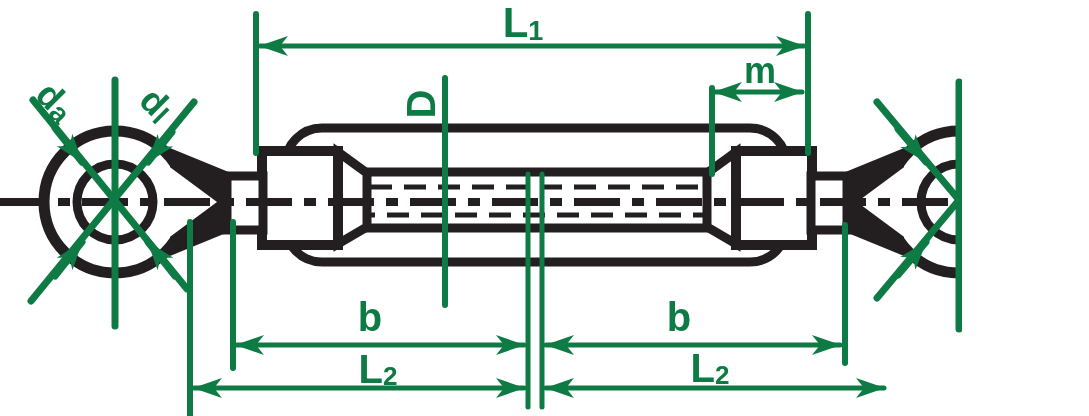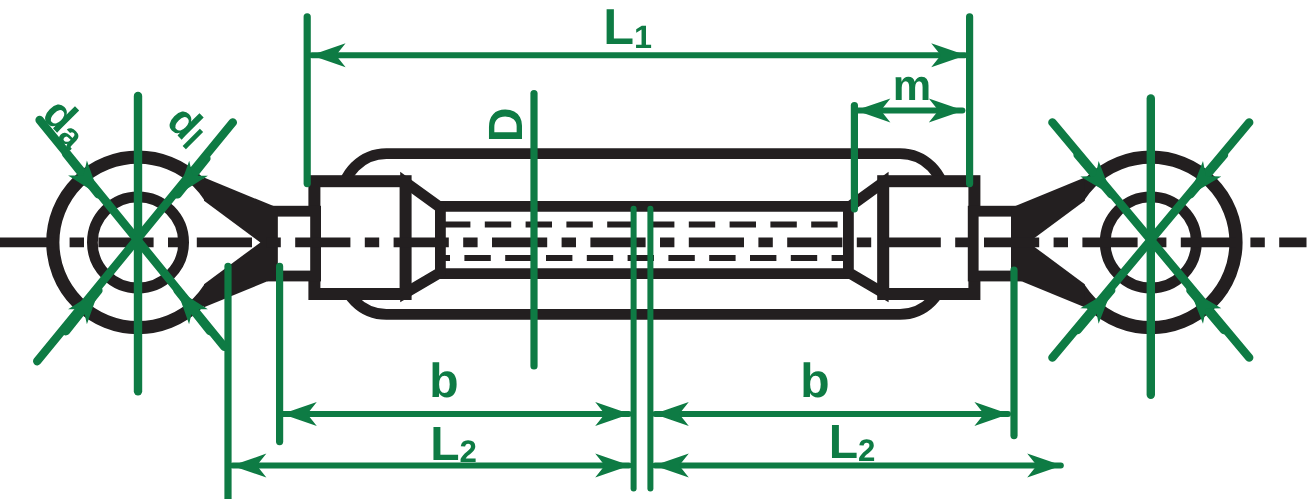--- a/index.html
+++ b/index.html
@@ -1,16 +1,16 @@
 <!DOCTYPE html>
 <html style="--dimension: #0e7b44; --ink: #231f20; --paper: #ffffff;"><head>
 <meta charset="utf-8">
 <style>
   html,body{margin:0;padding:0;background:var(--paper,#fff);}
-  .stage{width:1089px;height:416px;position:relative;background:var(--paper,#fff);overflow:hidden;}
+  .stage{width:962px;height:416px;position:relative;background:var(--paper,#fff);overflow:hidden;}
   svg{display:block;}
   .ink{stroke:var(--ink,#231f20);fill:none;}
   .ink-fill{fill:var(--ink,#231f20);stroke:none;}
   .white-fill{fill:var(--paper,#fff);}
   .white-shape{fill:var(--paper,#fff);stroke:var(--ink,#231f20);}
   .dim{stroke:var(--dimension,#0e7b44);fill:none;stroke-linecap:round;}
   .dimline{stroke-width:5;}
   .extline{stroke-width:6;}
   .crossline{stroke-width:7;}
   .arrowhead{fill:var(--dimension,#0e7b44);stroke:none;}

